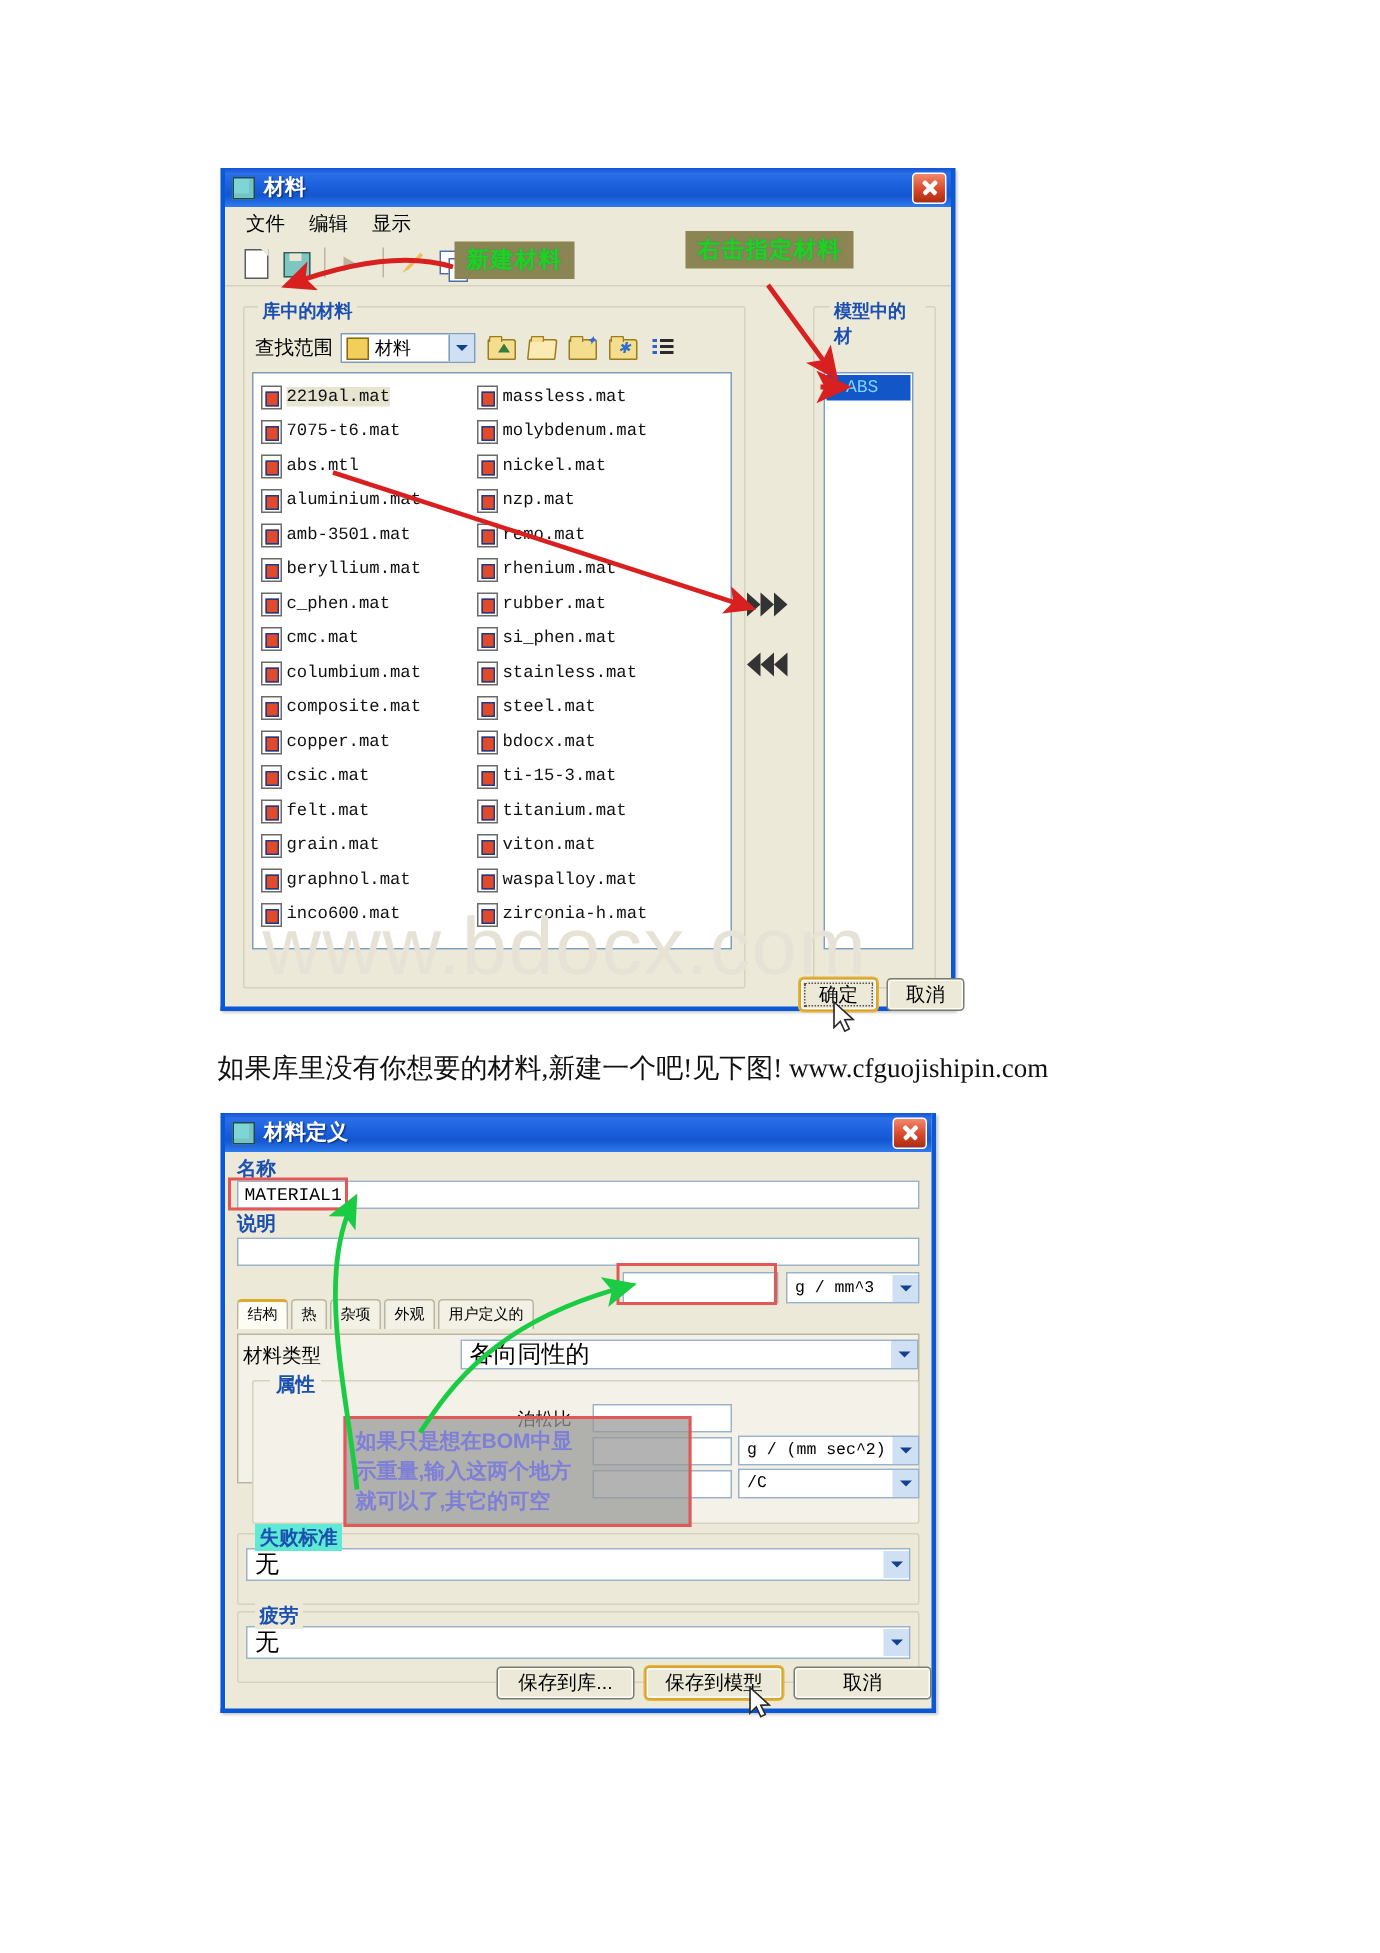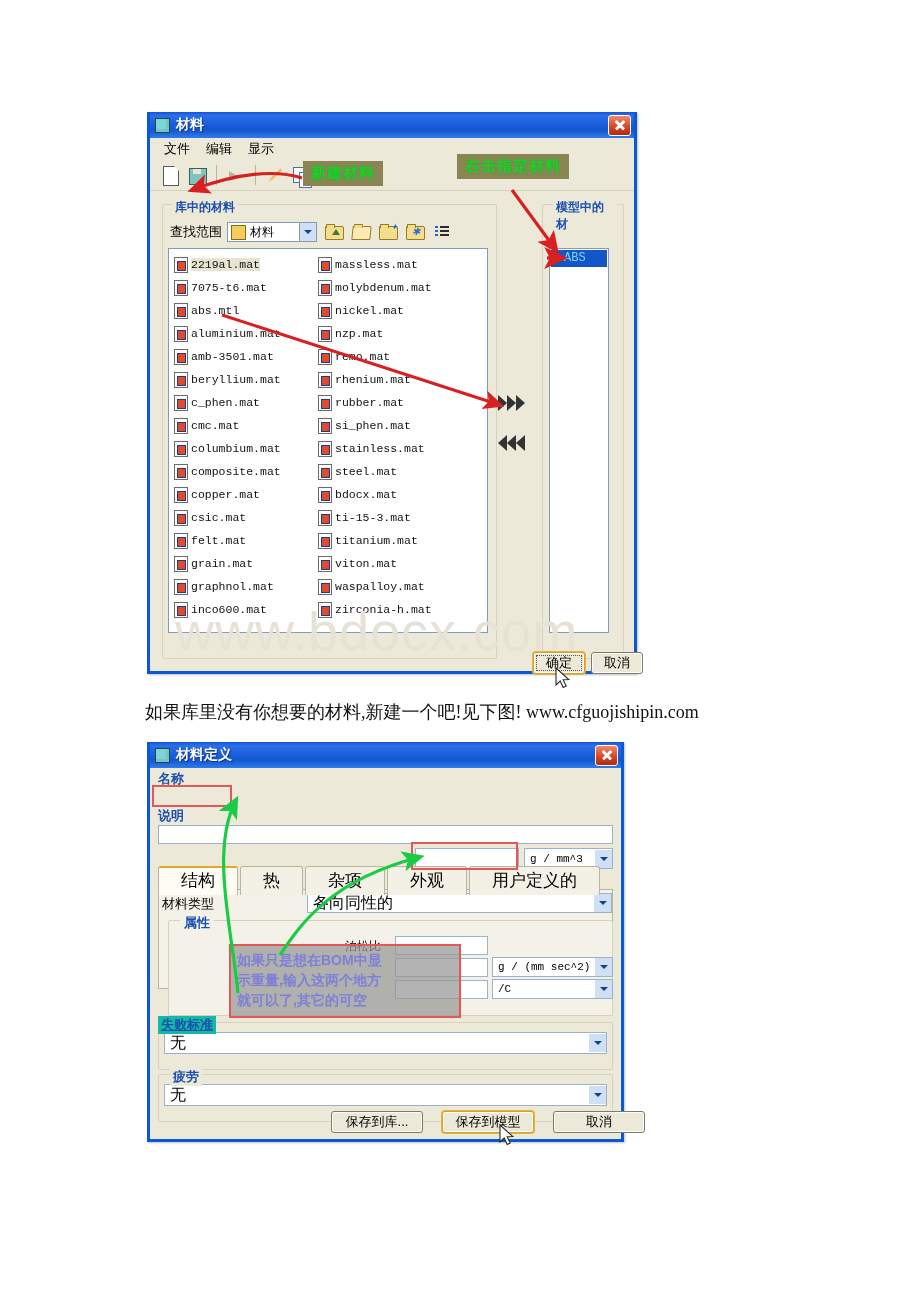--- a/index.html
+++ b/index.html
@@ -281,22 +281,22 @@
     border-top:4px solid #14418c;
   }
   .dropdown.mono{font-family:Liberation Mono, monospace;font-size:11px;}
 
   .tabs{
     position:absolute;left:158px;top:866px;display:flex;align-items:flex-end;gap:2px;z-index:4;
   }
   .tab{
     background:#f3f1e6;border:1px solid #b9b5a0;border-bottom:none;
     border-radius:3px 3px 0 0;
-    padding:2px 22px 3px;
-    font-family:"Liberation Sans", sans-serif;font-size:17px;
+    padding:2px 6px 3px;
+    font-family:"Liberation Sans", sans-serif;font-size:10px;
     color:#000;
   }
   .tab.active{
     background:#fdfcf5;border-top:2px solid #e0a92c;
     position:relative;z-index:2;
     padding-top:1px;
   }
 
   
   .ann-green{
@@ -580,20 +580,21 @@
   <div class="caption">如果库里没有你想要的材料,新建一个吧!见下图! www.cfguojishipin.com</div>
 
   <div class="dlg" id="dlg-matdef">
     <div class="titlebar">
       <span class="title-ico"></span>
       <span class="title-txt">材料定义</span>
       <span class="closebtn"></span>
     </div>
 
     <div class="lbl-b" style="position:absolute;left:8px;top:28px;">名称</div>
+    <div class="tinput" style="left:8px;top:45px;width:455px;position:absolute;">MATERIAL1</div>
 
     <div class="lbl-b" style="position:absolute;left:8px;top:65px;">说明</div>
     <div class="tinput" style="left:8px;top:83px;width:455px;position:absolute;"></div>
 
     <div class="lbl-k" style="position:absolute;left:208px;top:120px;font-size:14px;margin-top:45px;">密度</div>
     <div class="tinput" style="left:265px;top:106px;width:104px;height:21px;position:absolute;"></div>
     <div class="dropdown mono" style="left:374px;top:106px;width:89px;height:21px;position:absolute;">
       <span class="dv">g / mm^3</span>
       <span class="darr"></span>
     </div>
@@ -618,21 +619,21 @@
       <span class="darr"></span>
     </div>
 
     <div class="tinput" style="left:245px;top:238px;width:93px;position:absolute;z-index:2;"></div>
     <div class="dropdown mono" style="left:342px;top:237px;width:121px;height:20px;position:absolute;z-index:2;">
       <span class="dv">/C</span>
       <span class="darr"></span>
     </div>
 
     <div class="grpbox" style="left:8px;top:280px;width:455px;height:48px;"></div>
-    <div class="lbl-b" style="position:absolute;left:8px;top:274px;background:#14b8a6;padding:0 3px;z-index:3;text-decoration:underline;">失败标准</div>
+    <div class="lbl-b" style="position:absolute;left:20px;top:274px;background:#5eead4;padding:0 3px;z-index:3;">失败标准</div>
     <div class="dropdown" style="left:14px;top:290px;width:443px;height:22px;position:absolute;">
       <span class="dv">无</span>
       <span class="darr"></span>
     </div>
 
     <div class="grpbox" style="left:8px;top:332px;width:455px;height:48px;"></div>
     <div class="lbl-b" style="position:absolute;left:20px;top:326px;background:#ece9d8;padding:0 3px;z-index:3;text-align:right;">疲劳</div>
     <div class="dropdown" style="left:14px;top:342px;width:443px;height:22px;position:absolute;">
       <span class="dv">无</span>
       <span class="darr"></span>
@@ -640,21 +641,21 @@
   </div>
 
   <div class="tabs">
     <div class="tab active">结构</div>
     <div class="tab">热</div>
     <div class="tab">杂项</div>
     <div class="tab">外观</div>
     <div class="tab">用户定义的</div>
   </div>
 
-  <div style="position:absolute;left:331px;top:1111px;display:flex;gap:19px;z-index:8;">
+  <div style="position:absolute;left:331px;top:1111px;display:flex;gap:7px;z-index:8;">
     <div class="xbtn" style="width:92px;">保存到库...</div>
     <div class="xbtn default" style="width:92px;">保存到模型</div>
     <div class="xbtn" style="width:92px;">取消</div>
   </div>
 
   <div class="ann-box" style="left:152px;top:785px;width:80px;height:22px;"></div>
   <div class="ann-box" style="left:411px;top:842px;width:107px;height:28px;"></div>
 
   <div class="ann-note" style="left:229px;top:944px;width:232px;height:74px;">
     <div>如果只是想在BOM中显</div>

